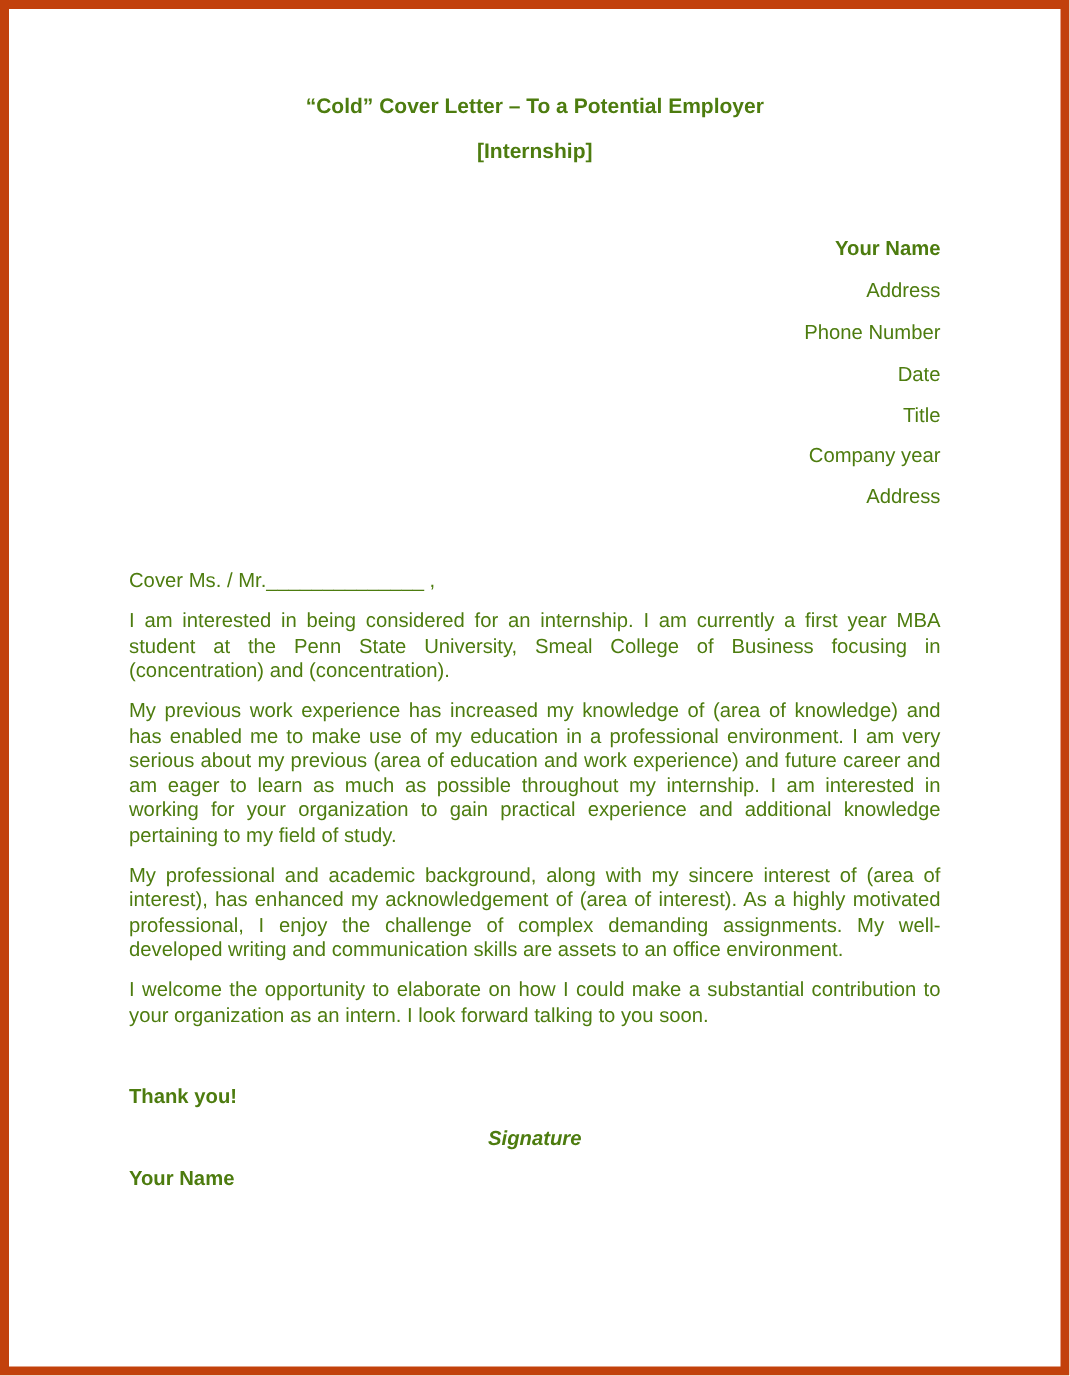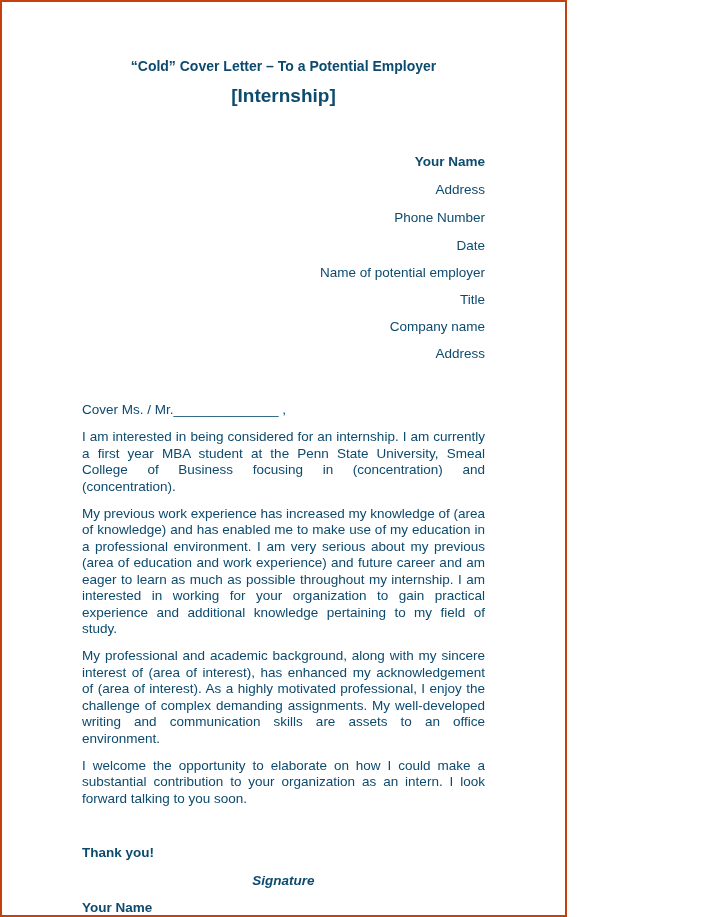--- a/index.html
+++ b/index.html
@@ -2,45 +2,45 @@
 <html><head>
 <meta charset="utf-8">
 <style>
   html, body {
     margin: 0;
     padding: 0;
     background: #ffffff;
   }
   .page {
     position: relative;
-    width: 567px;
+    width: 713px;
     height: 917px;
     box-sizing: border-box;
     background: #ffffff;
-    border: 2px solid #c2410c;
+    border: 6px solid #c2410c;
     font-family: "Liberation Sans", sans-serif;
     font-size: 13.5px;
-    color: #0c4a6e;
+    color: #4d7c0f;
     overflow: hidden;
   }
   .content {
     padding: 56px 80px 0 80px;
   }
   .title-block {
     text-align: center;
   }
   .title-line {
     font-weight: bold;
     font-size: 14px;
     line-height: 16px;
     margin: 0 0 14px 0;
   }
   .title-sub {
     font-weight: bold;
-    font-size: 19px;
+    font-size: 14px;
     line-height: 16px;
     margin: 14px;
   }
   .sender-block {
     margin-top: 44px;
     text-align: right;
   }
   .sender-line {
     margin: 0;
     line-height: 28px;
@@ -86,23 +86,22 @@
     </div>
 
     <div class="sender-block">
       <p class="sender-line sender-name">Your Name</p>
       <p class="sender-line">Address</p>
       <p class="sender-line">Phone Number</p>
     </div>
 
     <div class="recipient-block">
       <p class="recipient-line">Date</p>
-      <p class="recipient-line">Name of potential employer</p>
       <p class="recipient-line">Title</p>
-      <p class="recipient-line">Company name</p>
+      <p class="recipient-line">Company year</p>
       <p class="recipient-line">Address</p>
     </div>
 
     <p class="salutation">Cover Ms. / Mr.______________ ,</p>
 
     <div class="body-paragraphs">
       <p>I am interested in being considered for an internship. I am currently a first year MBA student at the Penn State University, Smeal College of Business focusing in (concentration) and (concentration).</p>
       <p>My previous work experience has increased my knowledge of (area of knowledge) and has enabled me to make use of my education in a professional environment. I am very serious about my previous (area of education and work experience) and future career and am eager to learn as much as possible throughout my internship. I am interested in working for your organization to gain practical experience and additional knowledge pertaining to my field of study.</p>
       <p>My professional and academic background, along with my sincere interest of (area of interest), has enhanced my acknowledgement of (area of interest). As a highly motivated professional, I enjoy the challenge of complex demanding assignments. My well-developed writing and communication skills are assets to an office environment.</p>
       <p>I welcome the opportunity to elaborate on how I could make a substantial contribution to your organization as an intern. I look forward talking to you soon.</p>

